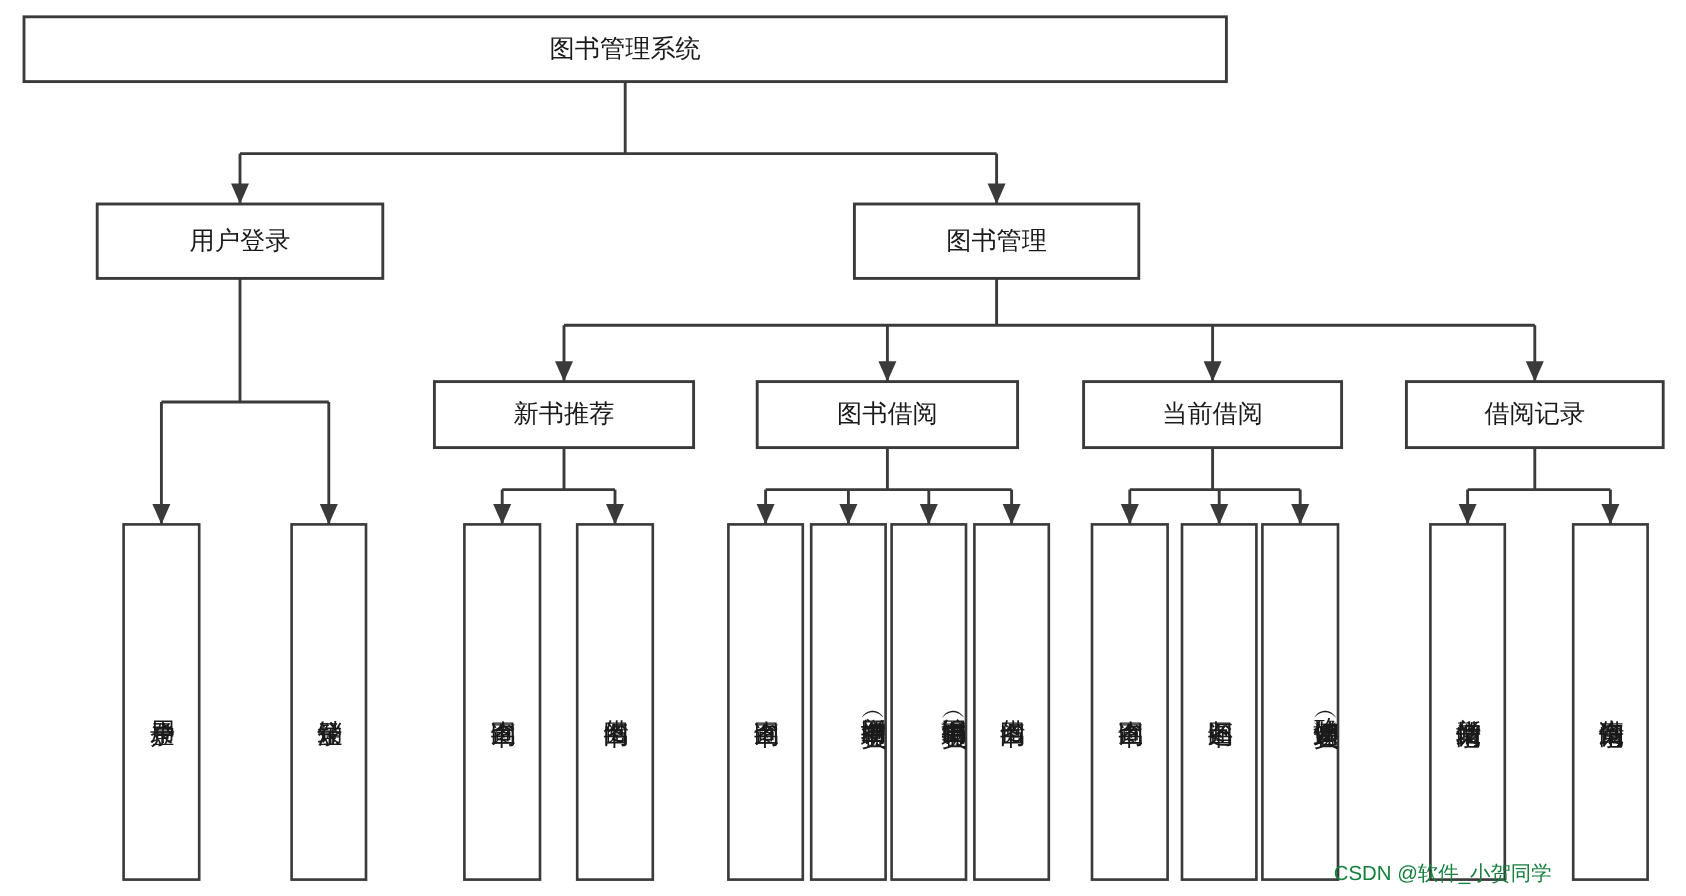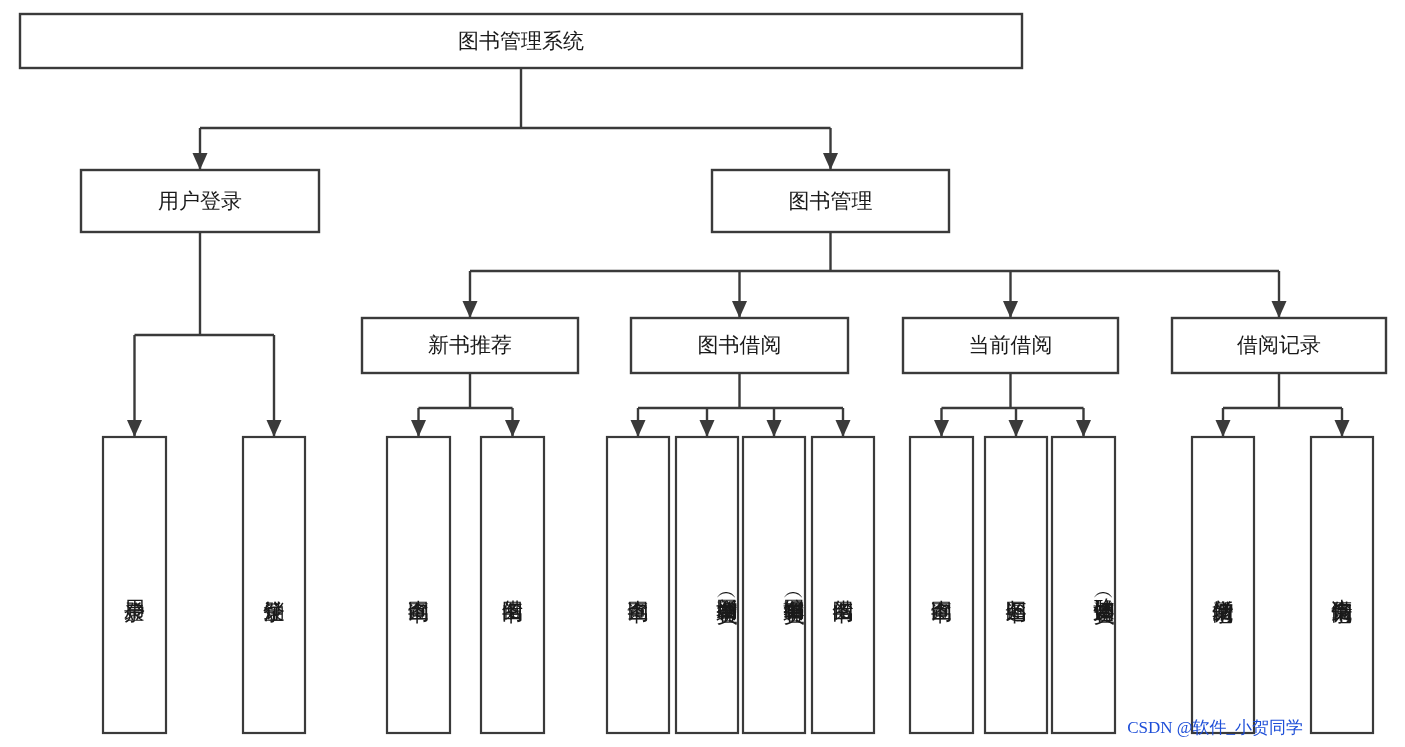--- a/index.html
+++ b/index.html
@@ -65,25 +65,25 @@
     color: #1a1a1a;
     letter-spacing: 1px;
     white-space: nowrap;
     pointer-events: none;
   }
   .leaf-label-wrap.centered {
     align-items: center;
   }
   .watermark {
     position: absolute;
-    right: 14px;
+    right: 24px;
     bottom: 8px;
-    font-family: Liberation Serif, serif;
+    font-family: Liberation Sans, sans-serif;
     font-size: 17px;
-    color: #1d4ed8;
+    color: #15803d;
     white-space: nowrap;
     user-select: none;
   }
 </style>
 </head>
 <body>
 
 <div id="diagram-root">
   <svg class="flow" viewBox="0 0 1405 747" xmlns="http://www.w3.org/2000/svg">
     <g id="edges-layer">

